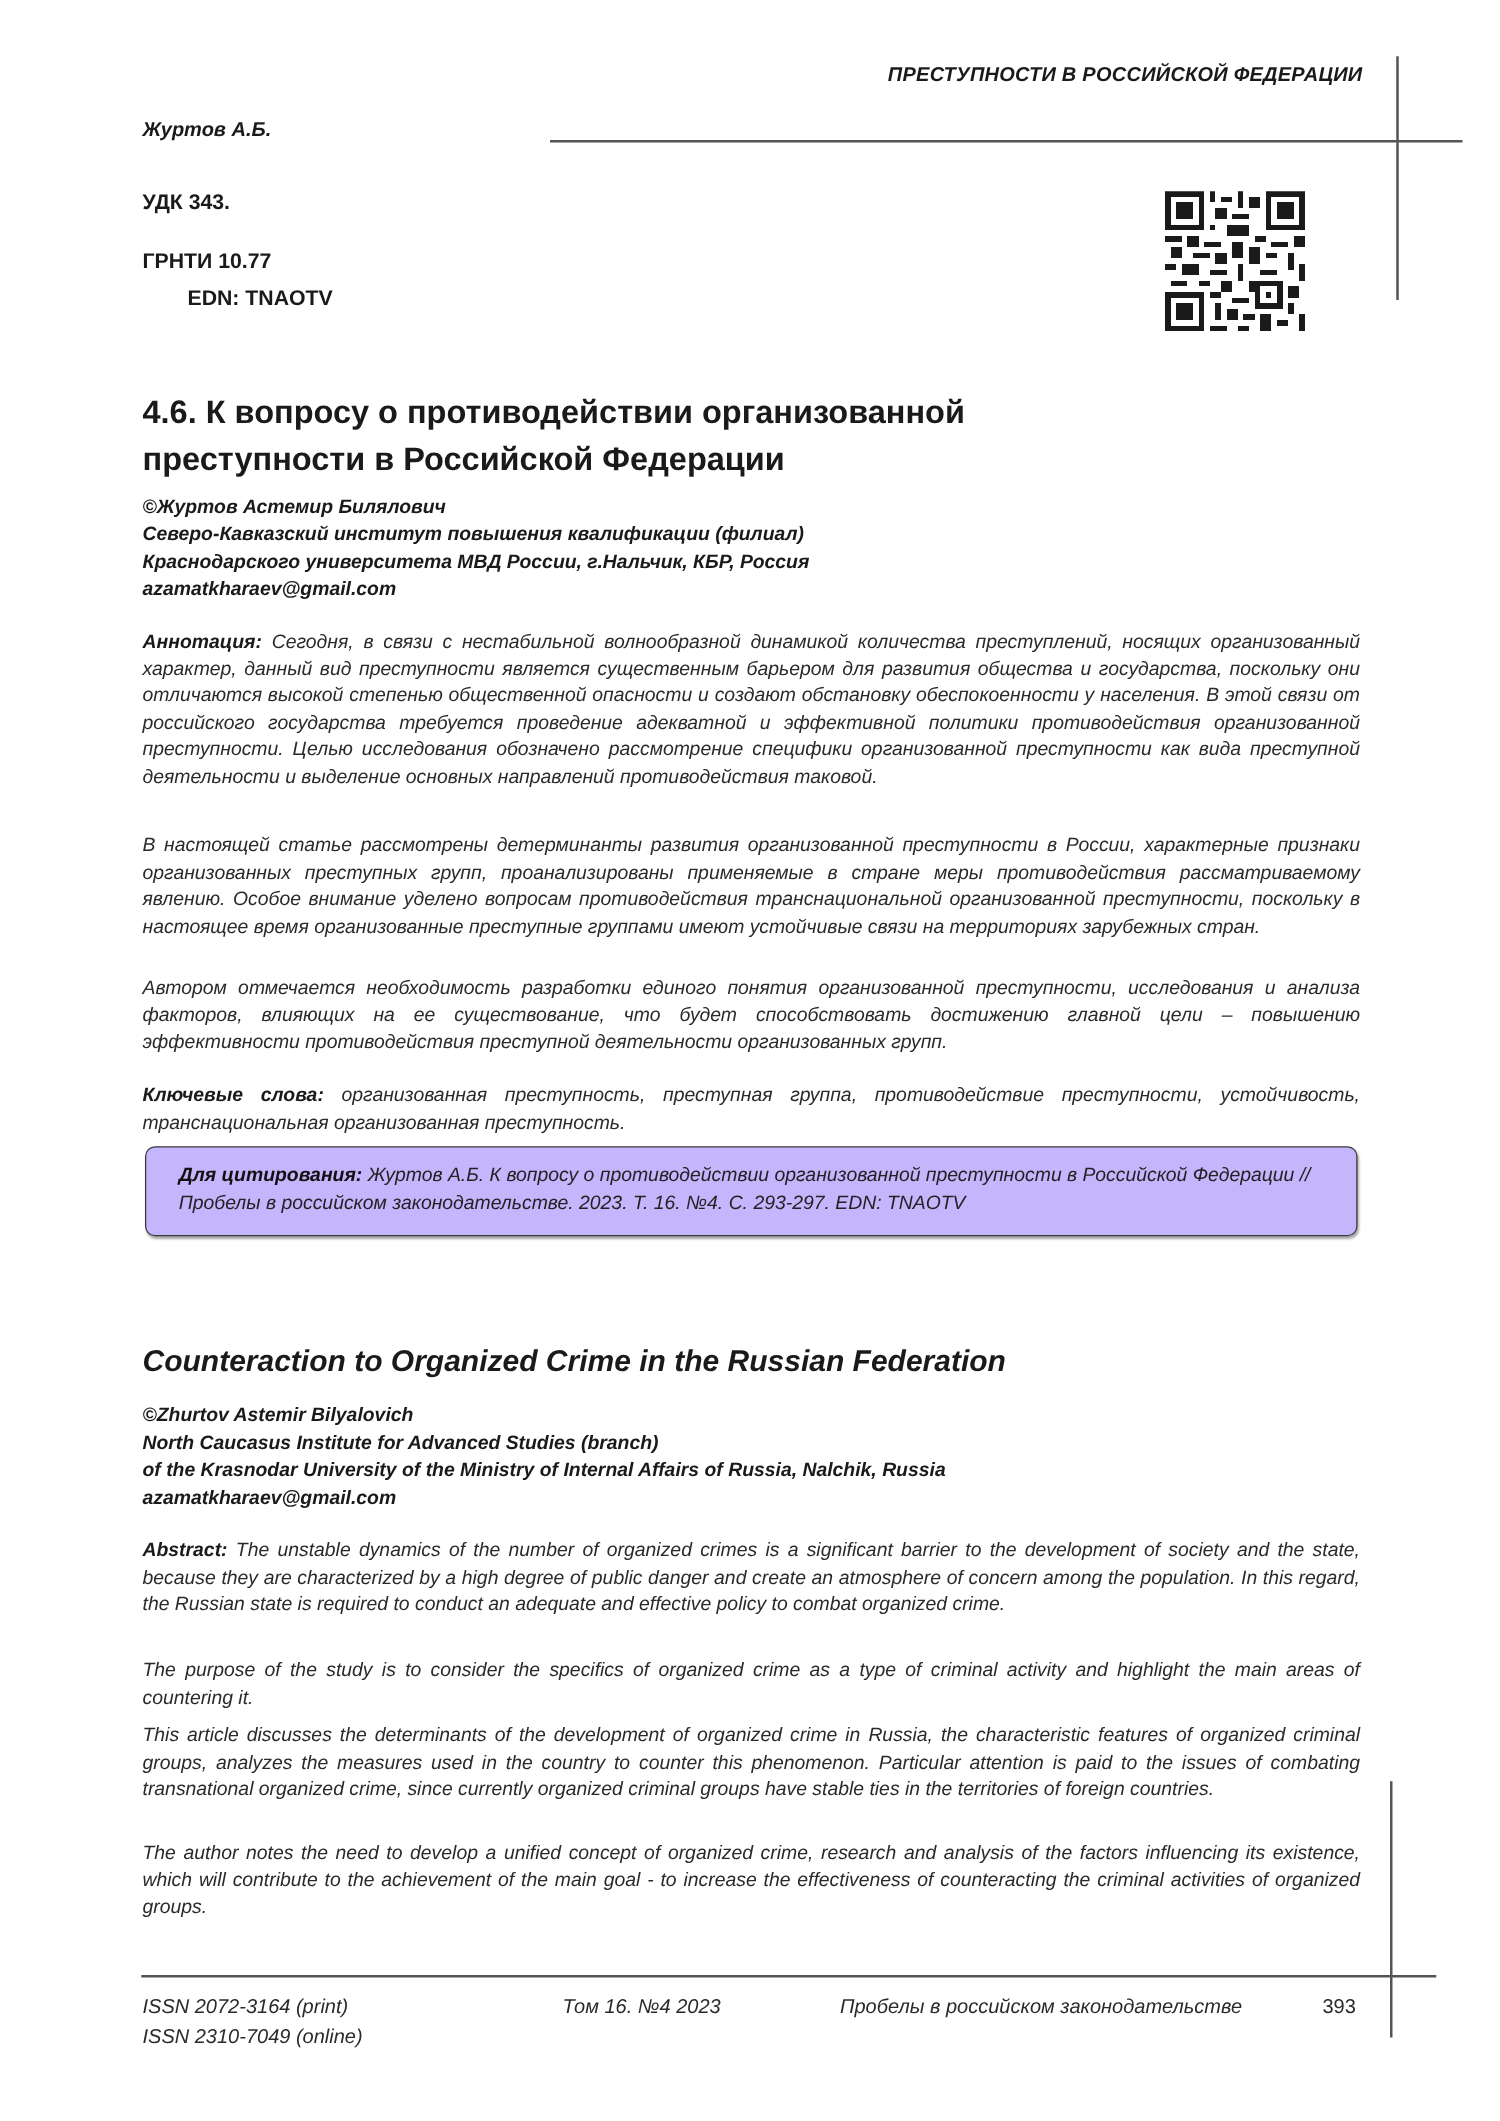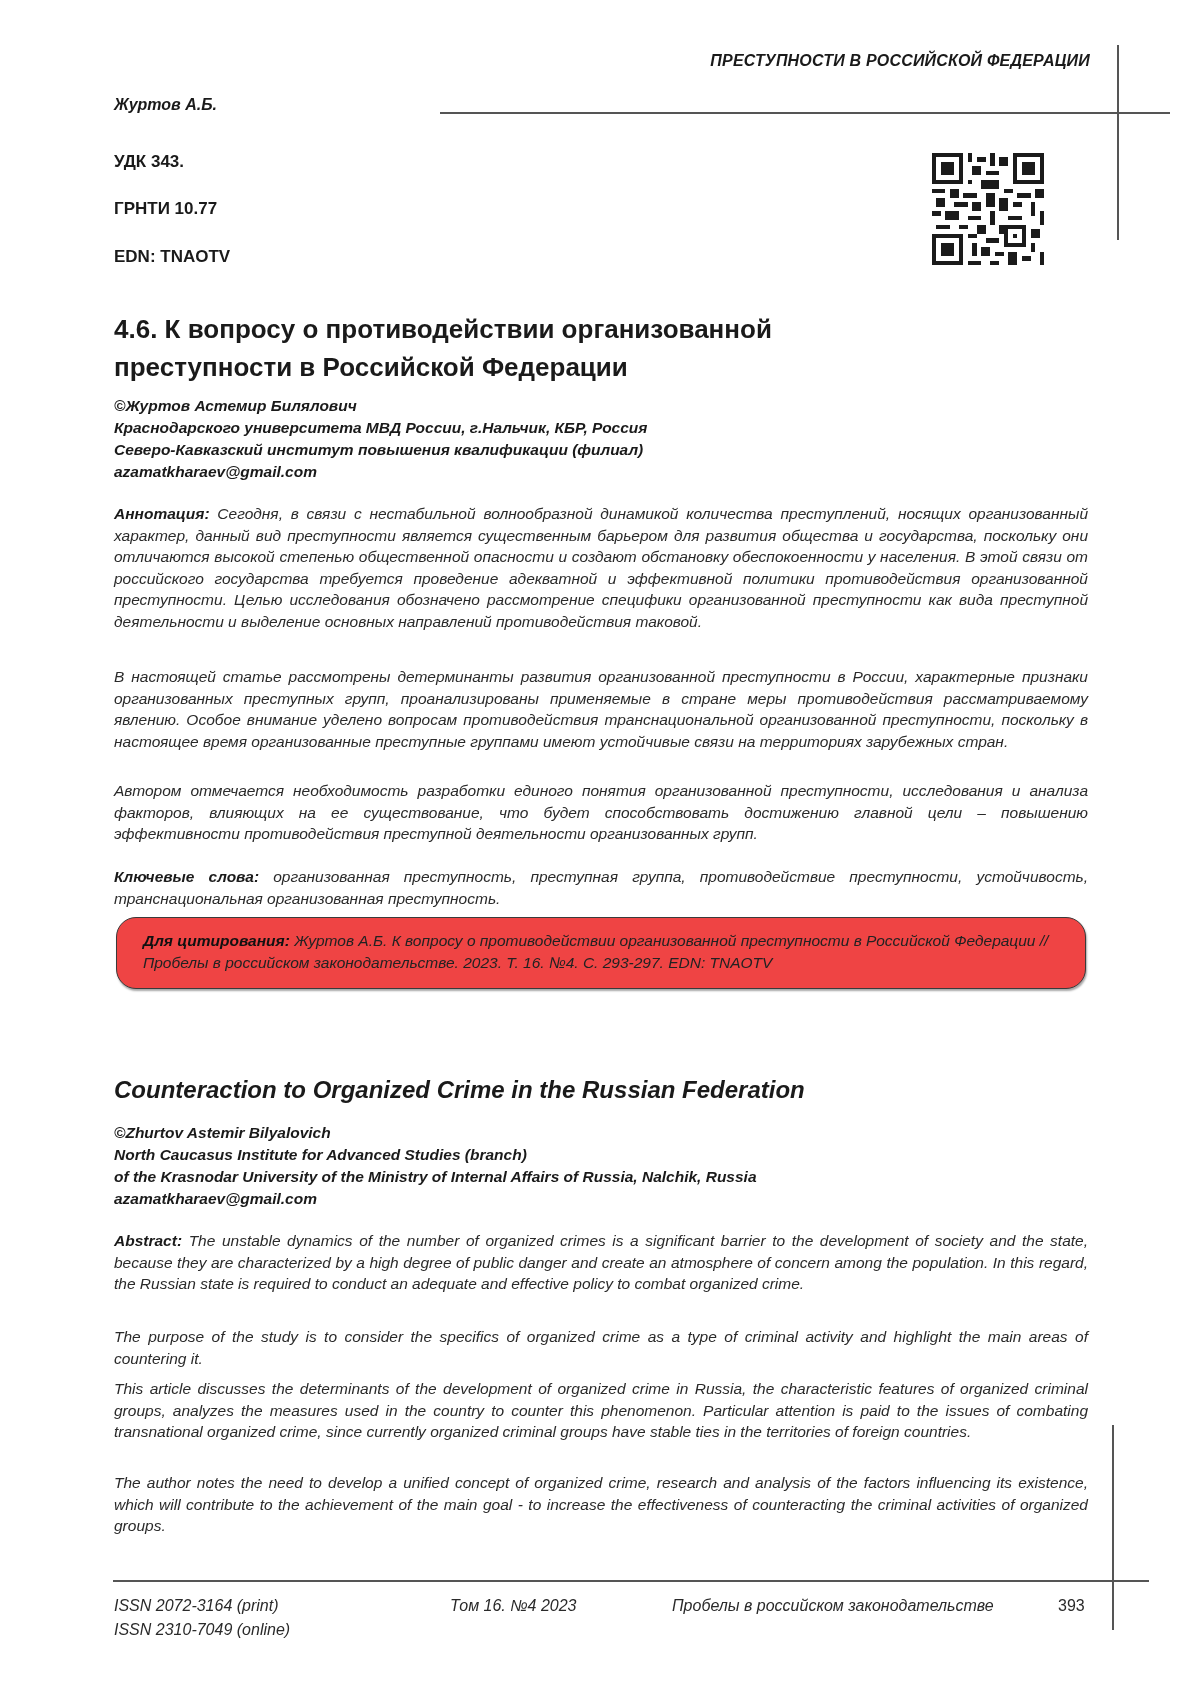--- a/index.html
+++ b/index.html
@@ -23,21 +23,21 @@
 
   
   .title-ru { left: 114px; top: 310px; width: 760px; font-size: 26px; font-weight: bold; line-height: 38px; color: #1a1a1a; }
   .author-block { left: 114px; width: 980px; font-size: 15.5px; font-style: italic; font-weight: bold; line-height: 22px; color: #1a1a1a; }
 
   .para { position: absolute; left: 114px; width: 974px; font-size: 15.5px; font-style: italic; line-height: 21.6px; text-align: justify; color: #2a2a2a; }
   .para .lbl { font-weight: bold; color: #1a1a1a; }
 
   .cite-box {
     position: absolute; left: 116px; top: 917px; width: 968px; height: 70px;
-    background: #ef4444; border: 1.5px solid #3a3a3a; border-radius: 20px;
+    background: #c4b5fd; border: 1.5px solid #3a3a3a; border-radius: 8px;
     box-shadow: 1px 2px 2px rgba(0,0,0,0.35);
   }
   .cite-text { position: absolute; left: 26px; top: 12px; width: 920px; font-size: 15.5px; font-style: italic; line-height: 22px; color: #222; }
   .cite-text .lbl { font-weight: bold; color: #111; }
 
   .title-en { left: 114px; top: 1076px; font-size: 24px; font-weight: bold; font-style: italic; color: #1a1a1a; }
 
   
   .ftr { font-size: 16px; font-style: italic; color: #2a2a2a; }
   .ftr-page { font-size: 16px; color: #2a2a2a; }
@@ -50,21 +50,21 @@
 <div class="rule" style="left:1112px; top:1425px; width:2px; height:205px;"></div>
 <div class="rule" style="left:113px; top:1580px; width:1036px; height:2px;"></div>
 
 <div class="abs hdr-author">Журтов А.Б.</div>
 <div class="abs hdr-title">
   <div>ПРЕСТУПНОСТИ В РОССИЙСКОЙ ФЕДЕРАЦИИ</div>
 </div>
 
 <div class="abs cls" style="top:152px;text-align:right;">УДК 343.</div>
 <div class="abs cls" style="top:199px;">ГРНТИ 10.77</div>
-<div class="abs cls" style="top:247px;">EDN: TNAOTV</div>
+<div class="abs cls" style="top:229px;margin-left:36px;">EDN: TNAOTV</div>
 
 <svg class="abs qr" viewBox="0 0 25 25" shape-rendering="crispEdges">
   <rect width="25" height="25" fill="#fff"></rect>
   <g fill="#1a1a1a">
 
     <rect x="0" y="0" width="7" height="7"></rect>
       <rect x="1" y="1" width="5" height="5" fill="#fff"></rect>
       <rect x="2" y="2" width="3" height="3"></rect>
     <rect x="18" y="0" width="7" height="7"></rect>
       <rect x="19" y="1" width="5" height="5" fill="#fff"></rect>
@@ -122,22 +122,22 @@
   </g>
 </svg>
 
 <div class="abs title-ru">
   <div>4.6. К вопросу о противодействии организованной</div>
   <div>преступности в Российской Федерации</div>
 </div>
 
 <div class="abs author-block" style="top:395px;">
   <div>©Журтов Астемир Билялович</div>
+  <div>Северо-Кавказский институт повышения квалификации (филиал)</div>
   <div>Краснодарского университета МВД России, г.Нальчик, КБР, Россия</div>
-  <div>Северо-Кавказский институт повышения квалификации (филиал)</div>
   <div>azamatkharaev@gmail.com</div>
 </div>
 
 <div class="para" style="top:503px;">
   <span class="lbl">Аннотация:</span>
   <span>Сегодня, в связи с нестабильной волнообразной динамикой количества преступлений, носящих организованный характер, данный вид преступности является существенным барьером для развития общества и государства, поскольку они отличаются высокой степенью общественной опасности и создают обстановку обеспокоенности у населения. В этой связи от российского государства требуется проведение адекватной и эффективной политики противодействия организованной преступности. Целью исследования обозначено рассмотрение специфики организованной преступности как вида преступной деятельности и выделение основных направлений противодействия таковой.</span>
 </div>
 <div class="para" style="top:666px;">В настоящей статье рассмотрены детерминанты развития организованной преступности в России, характерные признаки организованных преступных групп, проанализированы применяемые в стране меры противодействия рассматриваемому явлению. Особое внимание уделено вопросам противодействия транснациональной организованной преступности, поскольку в настоящее время организованные преступные группами имеют устойчивые связи на территориях зарубежных стран.</div>
 <div class="para" style="top:780px;">Автором отмечается необходимость разработки единого понятия организованной преступности, исследования и анализа факторов, влияющих на ее существование, что будет способствовать достижению главной цели – повышению эффективности противодействия преступной деятельности организованных групп.</div>
 

